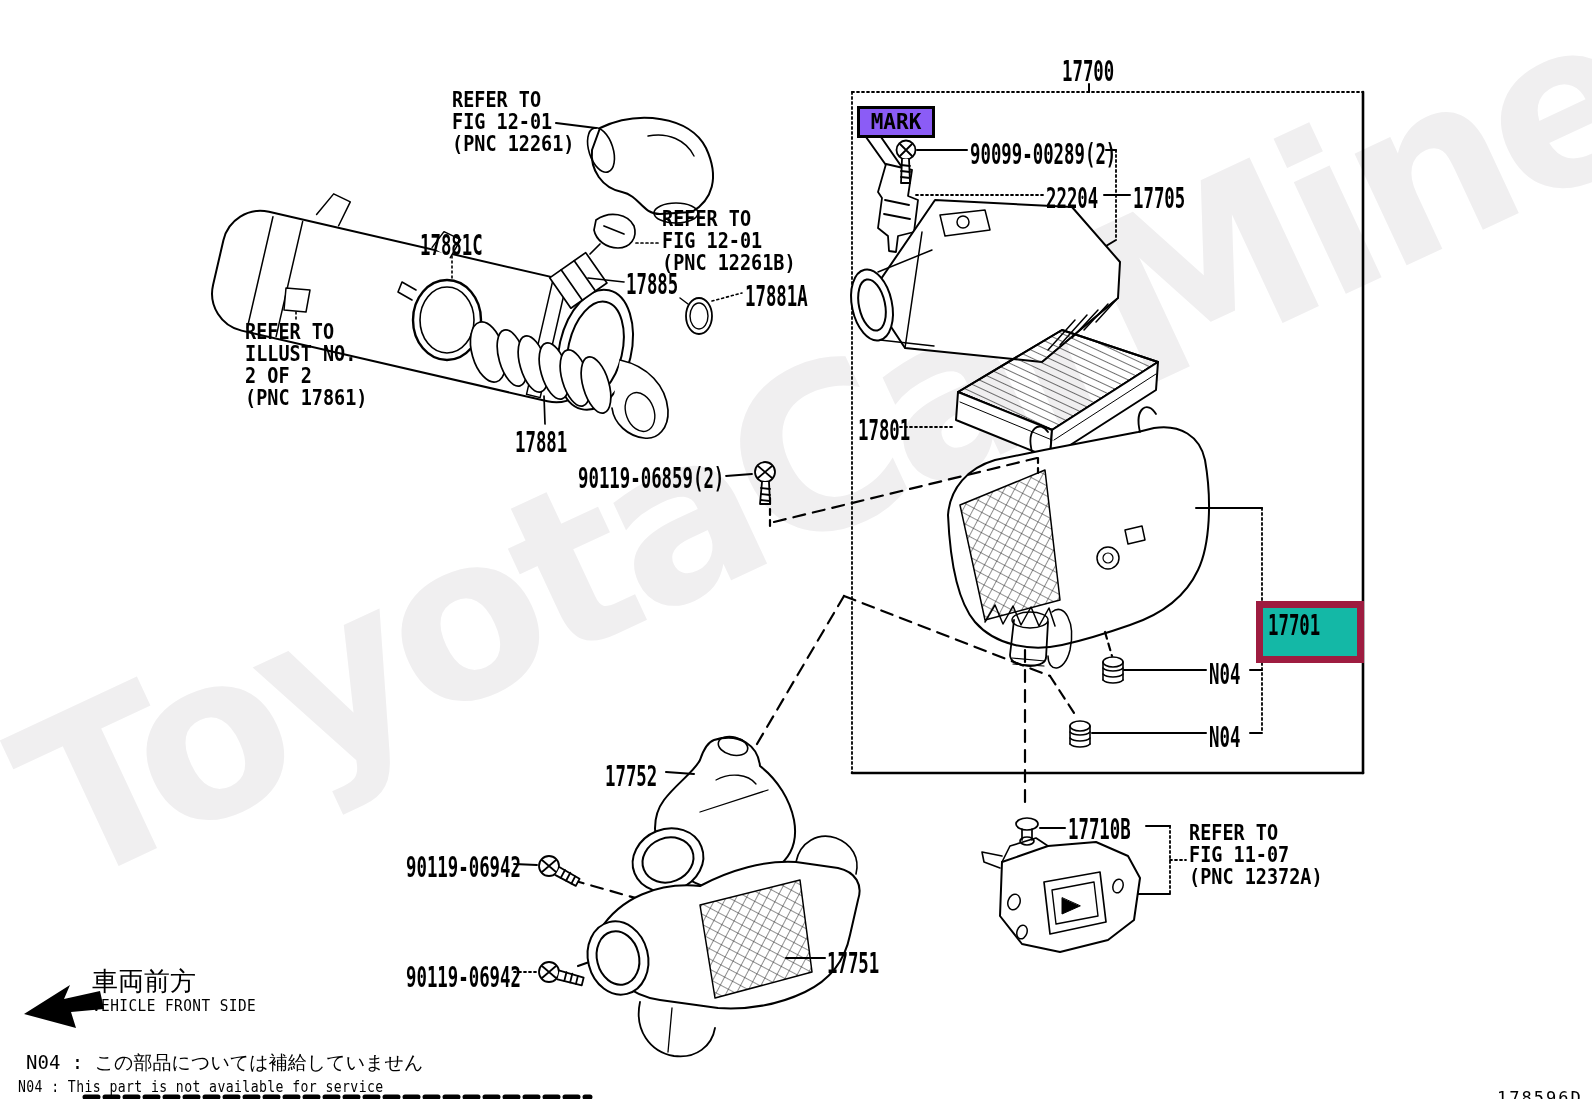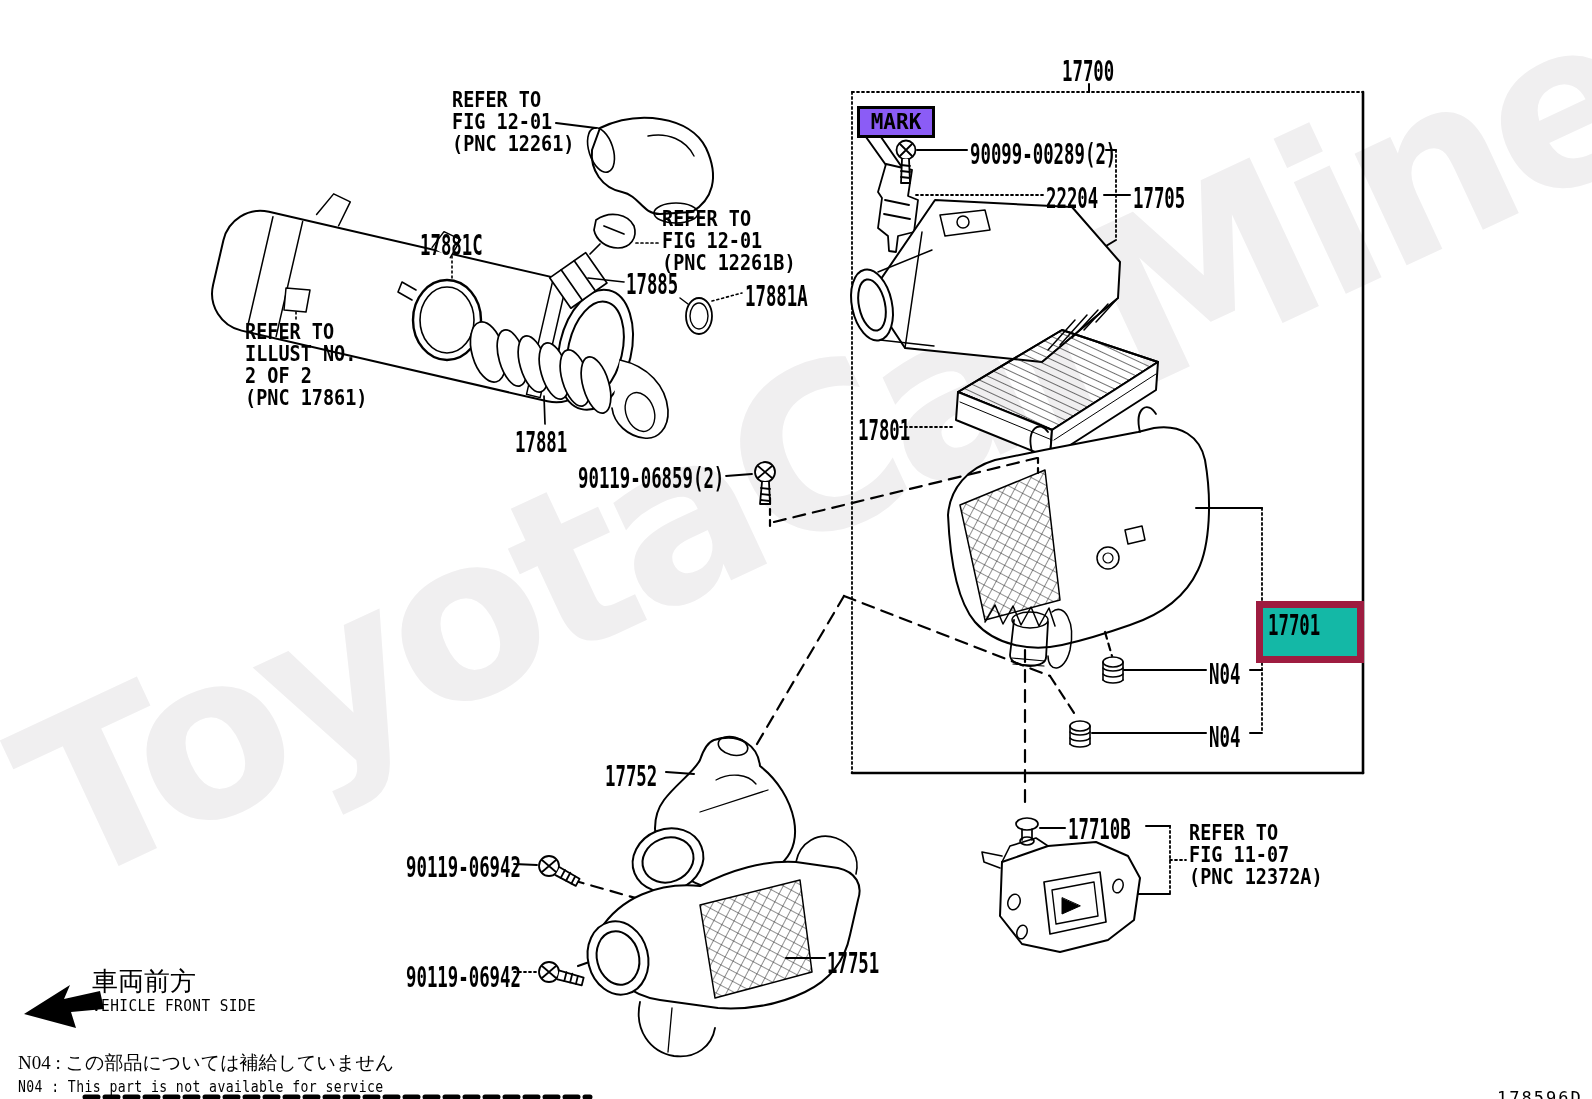--- a/index.html
+++ b/index.html
@@ -352,17 +352,17 @@
   <div class="pn" style="left:515px;top:426px;">17881</div>
   <div class="pn" style="left:578px;top:462px;">90119-06859(2)</div>
   <div class="pn" style="left:605px;top:760px;">17752</div>
   <div class="pn" style="left:406px;top:851px;">90119-06942</div>
   <div class="pn" style="left:406px;top:961px;">90119-06942</div>
   <div class="pn" style="left:827px;top:947px;">17751</div>
 
   <div class="jp" style="left:92px;top:964px;font-size:26px;">車両前方</div>
   <div class="en-small" style="left:92px;top:996px;">VEHICLE FRONT SIDE</div>
 
-  <div class="jp" style="left:18px;top:1050px;font-family:Liberation Serif, serif;">N04 : この部品については補給していません</div>
+  <div class="jp" style="left:26px;top:1050px;">N04 : この部品については補給していません</div>
   <div class="en-small" style="left:18px;top:1077px;transform:scaleX(.82);">N04 : This part is not available for service</div>
 
   <div class="code" style="left:1497px;top:1068px;">178596D</div>
 </div>
 
 </body></html>

